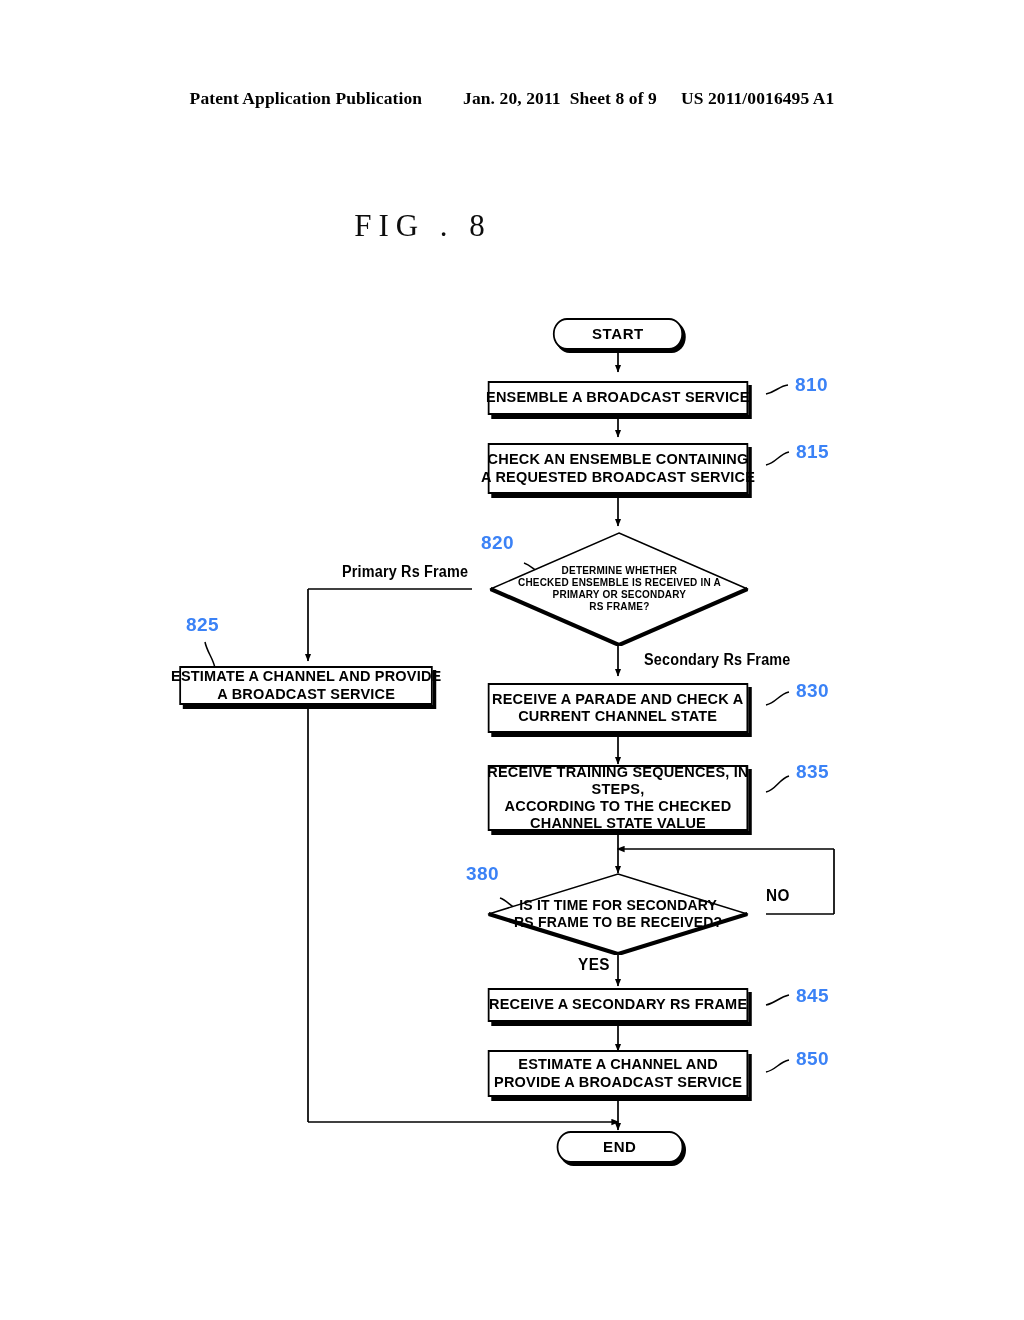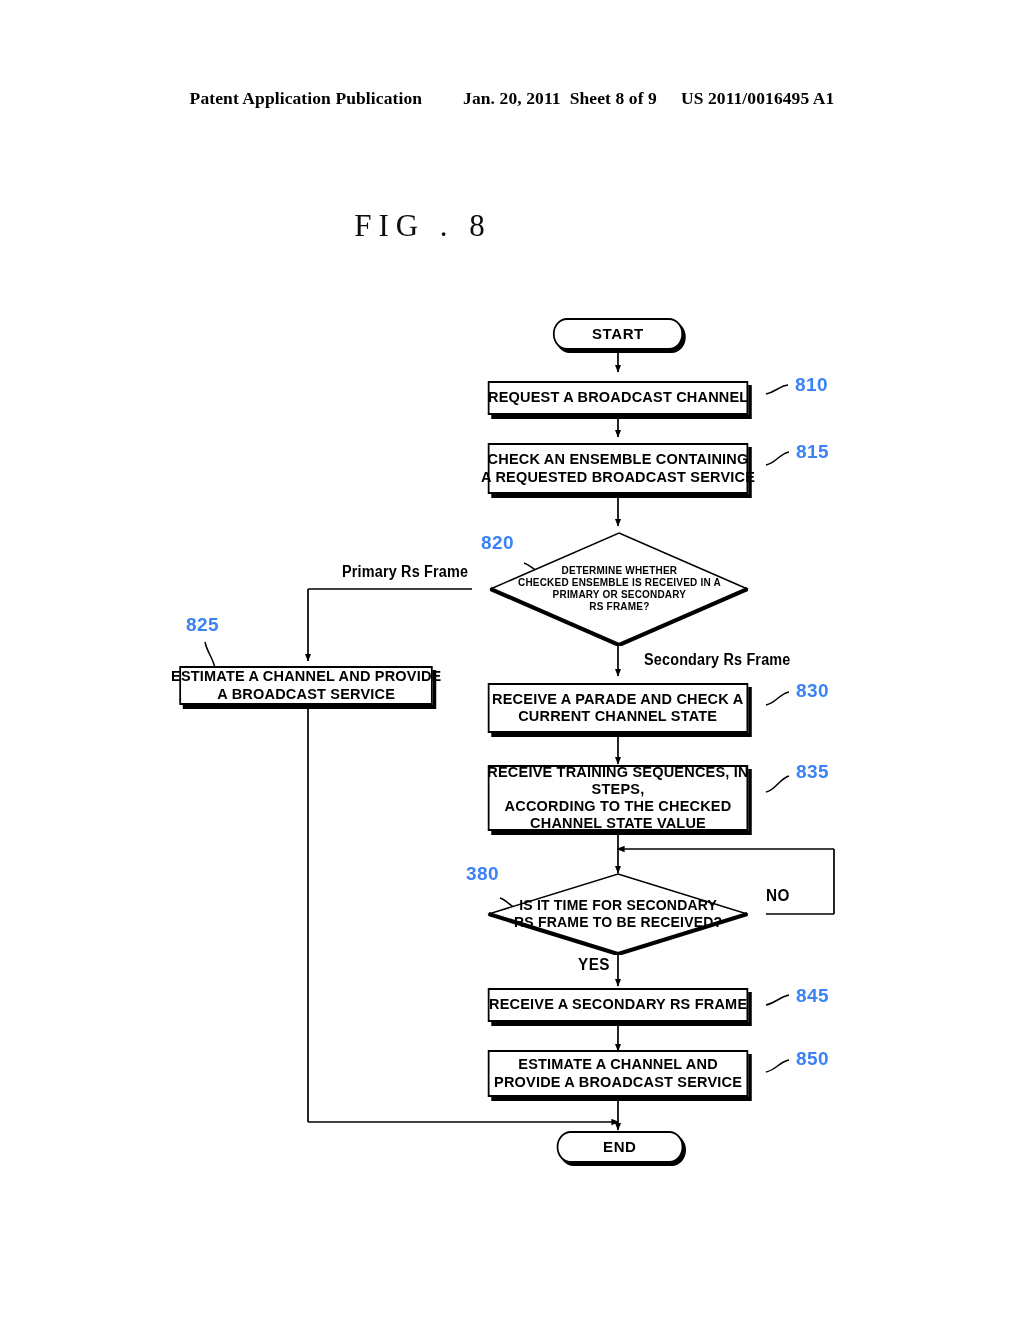--- a/index.html
+++ b/index.html
@@ -219,21 +219,21 @@
   </svg>
 
   <div class="node term" style="left:544px; top:318px; width:148px; height:32px;">
     <div class="lines">
       <div>START</div>
     </div>
   </div>
 
   <div class="node proc" style="left:470px; top:381px; width:296px; height:34px;">
     <div class="lines">
-      <div>REQUEST A BROADCAST CHANNEL</div>
+      <div>ENSEMBLE A BROADCAST SERVICE</div>
     </div>
   </div>
   <div class="ref" style="left:795px; top:374px;">810</div>
 
   <div class="node proc" style="left:470px; top:443px; width:296px; height:51px;">
     <div class="lines">
       <div>CHECK AN ENSEMBLE CONTAINING</div>
       <div>A REQUESTED BROADCAST SERVICE</div>
     </div>
   </div>

